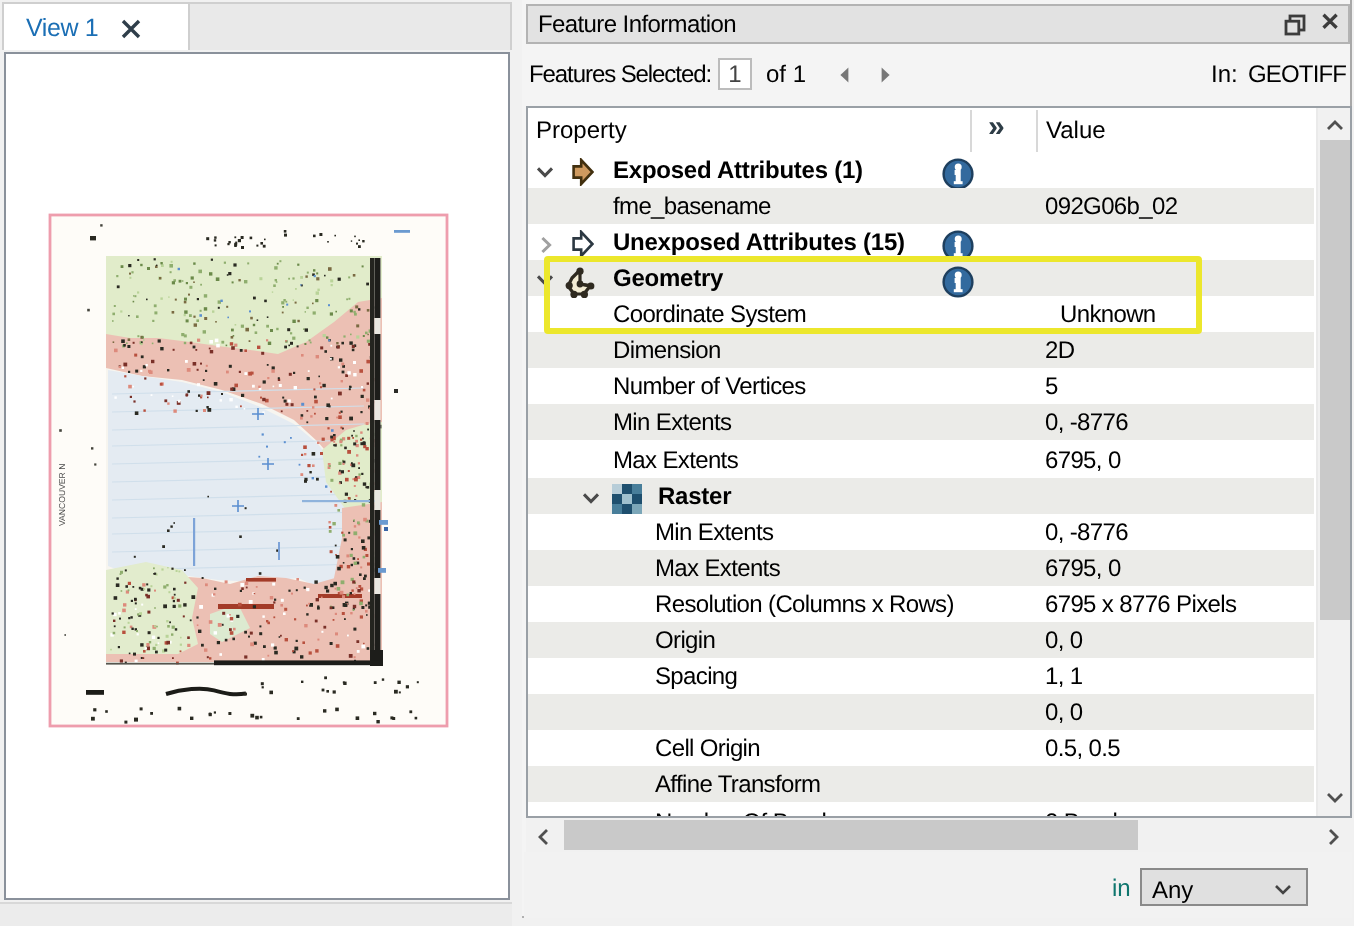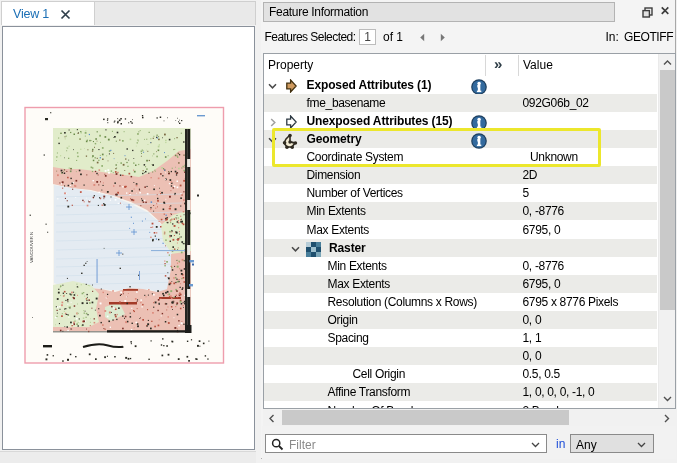--- a/index.html
+++ b/index.html
@@ -1022,21 +1022,21 @@
       <rect x="42.6" y="153.4" width="1.3" height="1.3" fill="#44443c"></rect>
       <rect x="188.5" y="259" width="4.5" height="2.4" fill="#6b9ad0"></rect>
       <rect x="188" y="283" width="4" height="2.4" fill="#6b9ad0"></rect>
       <rect x="191" y="262.5" width="2" height="2" fill="#3a66a8"></rect>
     </svg>
 </div>
 <div class="abs" style="left:0;top:451px;width:256px;height:12px;background:#ececec;border-top:1px solid #d8d8d8"></div>
 
 <div class="abs" style="left:261px;top:0;width:415px;height:459px;background:#f4f4f4;border-right:1px solid #a8a8a8;border-bottom:1px solid #b0b0b0">
 
-  <div class="abs" style="left:2px;top:2px;width:352px;height:20px;background:#e2e2e2;border:1px solid #b3b3b3">
+  <div class="abs" style="left:2px;top:2px;width:412px;height:20px;background:#e2e2e2;border:1px solid #b3b3b3">
     <span style="position:absolute;left:5px;top:2px;font-size:12px;letter-spacing:-0.3px">Feature Information</span>
     <svg style="position:absolute;left:378px;top:4px" width="11" height="11" viewBox="0 0 11 11">
         <rect x="3" y="1" width="7" height="7" fill="none" stroke="#3c3c3c" stroke-width="1.4"></rect>
         <rect x="1" y="3.6" width="6.4" height="6.4" fill="#e2e2e2" stroke="#3c3c3c" stroke-width="1.4"></rect>
       </svg>
     <span style="position:absolute;left:396px;top:1px;font-size:12px;color:#3c3c3c;font-weight:bold">✕</span>
   </div>
 
   <div class="abs" style="left:3.5px;top:30px;font-size:12px;letter-spacing:-0.54px;white-space:nowrap">Features Selected:</div>
   <div class="abs" style="left:98px;top:29px;width:17px;height:16px;border:1px solid #bcbcbc;background:#fff;text-align:center;line-height:15px;font-size:12px;color:#444">1</div>
@@ -1153,25 +1153,24 @@
       <div class="ct" style="left:258.5px;top:238.9px;">6795 x 8776 Pixels</div>
       <div class="row" style="top:257.0px;background:#ebebe8;"></div>
       <div class="ct" style="left:63.5px;top:257.0px;">Origin</div>
       <div class="ct" style="left:258.5px;top:257.0px;">0, 0</div>
       <div class="row" style="top:275.1px;"></div>
       <div class="ct" style="left:63.5px;top:275.1px;">Spacing</div>
       <div class="ct" style="left:258.5px;top:275.1px;">1, 1</div>
       <div class="row" style="top:293.2px;background:#ebebe8;"></div>
       <div class="ct" style="left:258.5px;top:293.2px;">0, 0</div>
       <div class="row" style="top:311.3px;"></div>
-      <div class="ct" style="left:63.5px;top:311.3px;margin-left:25px;">Cell Origin</div>
+      <div class="ct" style="left:63.5px;top:311.3px;">Cell Origin</div>
       <div class="ct" style="left:258.5px;top:311.3px;">0.5, 0.5</div>
       <div class="row" style="top:329.4px;background:#ebebe8;"></div>
       <div class="ct" style="left:63.5px;top:329.4px;">Affine Transform</div>
-      <div class="ct" style="left:258.5px;top:329.4px;">1, 0, 0, 0, -1, 0</div>
       <div class="row" style="top:347.5px;"></div>
       <div class="ct" style="left:63.5px;top:347.5px;">Number Of Bands</div>
       <div class="ct" style="left:258.5px;top:347.5px;">2 Bands</div>
     <div style="position:absolute;left:7.5px;top:74.0px;width:329.0px;height:39px;border:3.2px solid #ece72c;border-radius:2px;z-index:5"></div>
 
 <div style="position:absolute;right:0;top:0;width:17px;height:100%;background:#f1f1f1;border-left:1px solid #eaeaea">
  <svg style="position:absolute;left:4px;top:6px" width="9" height="6" viewBox="0 0 9 6">
           <path d="M1 4.5 L4.5 1 L8 4.5" stroke="#505050" stroke-width="1.4" fill="none"></path>
         </svg>
  <div style="position:absolute;left:1px;top:16px;width:15px;height:240px;background:#c9c9c9"></div>
@@ -1185,30 +1184,20 @@
  <svg style="position:absolute;left:6px;top:4.5px" width="6" height="9" viewBox="0 0 6 9">
         <path d="M4.5 1 L1 4.5 L4.5 8" stroke="#505050" stroke-width="1.4" fill="none"></path>
       </svg>
  <div style="position:absolute;left:19px;top:1px;width:287px;height:15px;background:#c9c9c9"></div>
  <svg style="position:absolute;right:6px;top:4.5px" width="6" height="9" viewBox="0 0 6 9">
         <path d="M1 1 L4.5 4.5 L1 8" stroke="#505050" stroke-width="1.4" fill="none"></path>
       </svg>
 </div>
 
 <div style="position:absolute;left:1px;top:426px;width:414px;height:33px;background:#f2f2f2">
- <div style="position:absolute;left:3px;top:8px;width:282px;height:19px;background:#fff;border:1px solid #8a8a8a">
-   <svg style="position:absolute;left:5px;top:3px" width="13" height="13" viewBox="0 0 13 13">
-          <circle cx="5.2" cy="5.2" r="3.6" stroke="#222" stroke-width="1.5" fill="none"></circle>
-          <path d="M8 8 L11.5 11.5" stroke="#222" stroke-width="1.8"></path>
-        </svg>
-   <span style="position:absolute;left:23px;top:3px;color:#8a8a8a;font-size:12px">Filter</span>
-   <svg style="position:absolute;right:6px;top:7px" width="9" height="6" viewBox="0 0 9 6">
-          <path d="M1 1 L4.5 4.5 L8 1" stroke="#444" stroke-width="1.3" fill="none"></path>
-        </svg>
- </div>
- <span style="position:absolute;left:294px;top:11px;color:#1d4ed8;font-size:12px">in</span>
+ <span style="position:absolute;left:294px;top:11px;color:#0f766e;font-size:12px">in</span>
  <div style="position:absolute;left:308px;top:8px;width:84px;height:19px;background:#e0e0e0;border:1px solid #8a8a8a">
    <span style="position:absolute;left:5px;top:3px;font-size:12px">Any</span>
    <svg style="position:absolute;right:7px;top:7px" width="9" height="6" viewBox="0 0 9 6">
           <path d="M1 1 L4.5 4.5 L8 1" stroke="#444" stroke-width="1.3" fill="none"></path>
         </svg>
  </div>
 </div>
 </div>
 </body></html>

